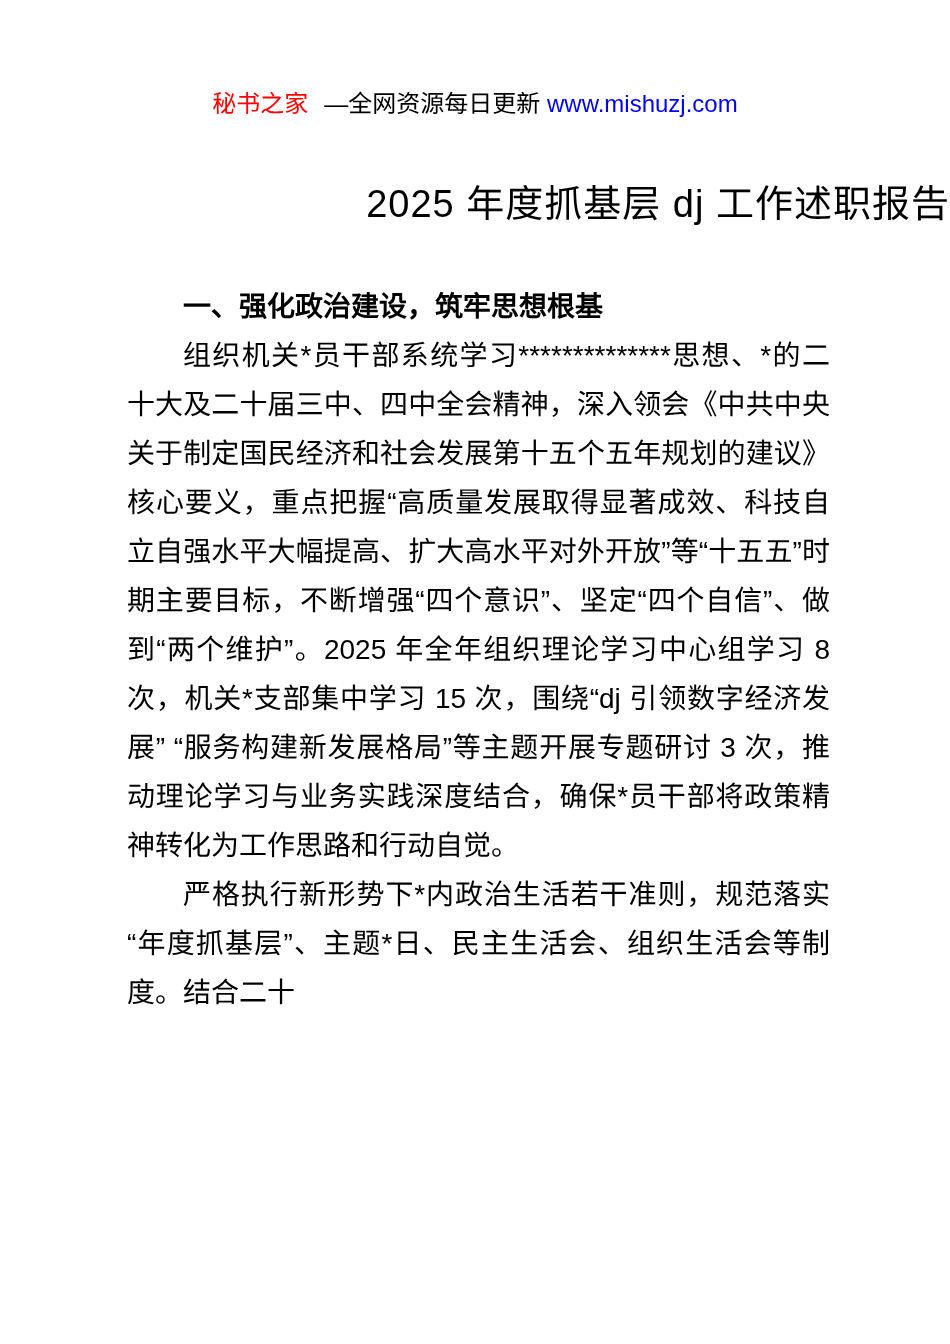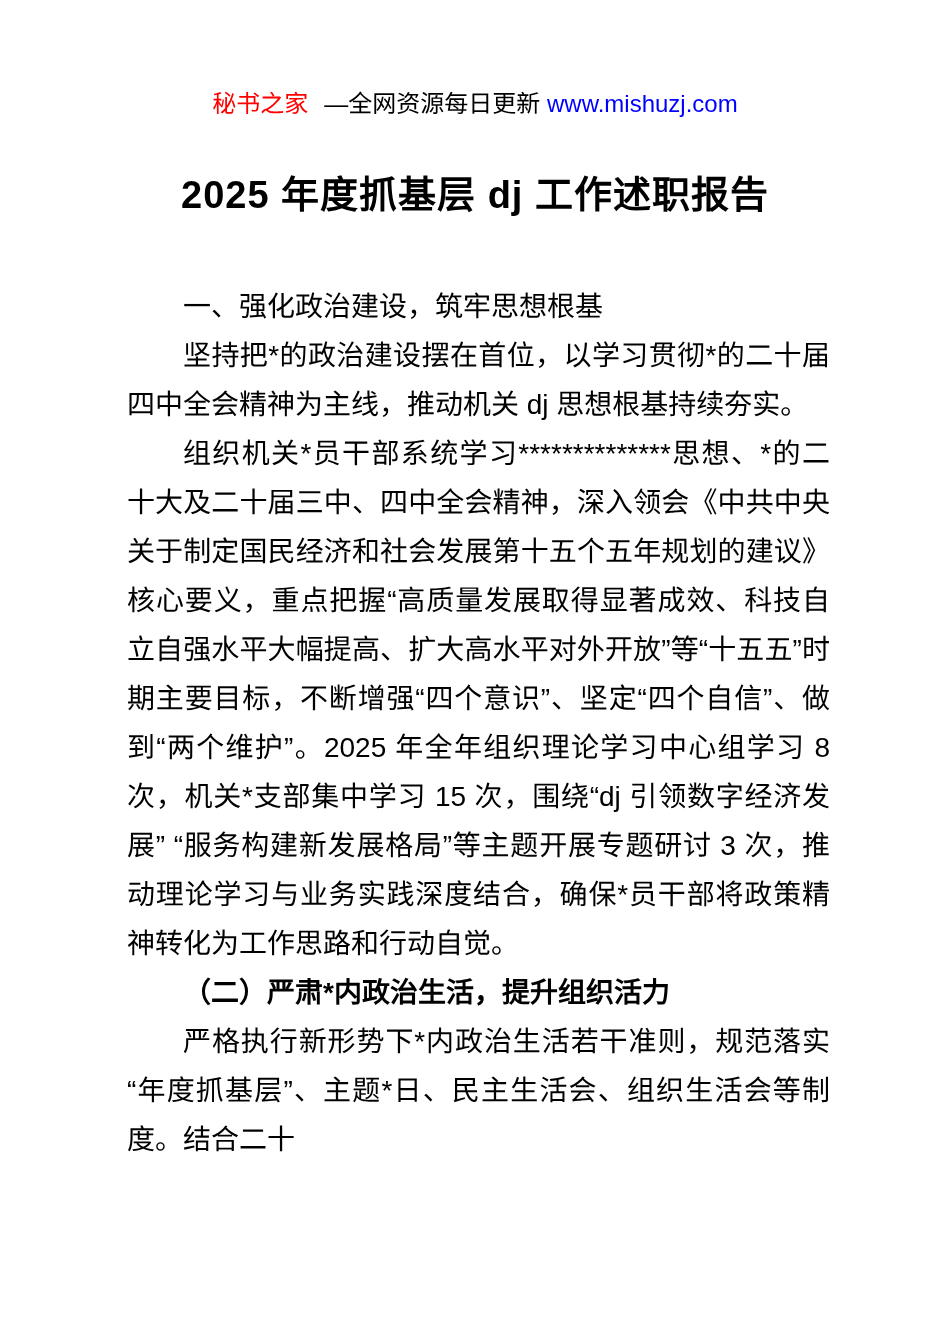--- a/index.html
+++ b/index.html
@@ -32,27 +32,27 @@
   .tagline {
     color: var(--text, #000000);
     margin-left: 16px;
   }
   .site-url {
     color: var(--link-blue, #0000ff);
     text-decoration: none;
   }
   .doc-title {
     position: absolute;
-    top: 172px;
+    top: 181px;
     left: 0;
     width: 100%;
-    text-align: center;
+    text-align: right;
     font-size: 38px;
     line-height: 46px;
-    font-weight: 700;
+    font-weight: 400;
     letter-spacing: 1px;
   }
   .doc-body {
     position: absolute;
     top: 282px;
     left: 127px;
     width: 703px;
     font-size: 28px;
   }
   .doc-body p {
@@ -61,34 +61,32 @@
     text-indent: 2em;
   }
   .doc-body p.body {
     text-align: justify;
     text-justify: inter-character;
   }
   .doc-body p.bold-heading {
     font-weight: bold;
   }
   .doc-body p.plain-heading {
-    font-weight: normal;
+    font-weight: bold;
   }
 </style>
 </head>
 <body>
 
 <div class="page">
 
   <div class="doc-header"><span class="site-name">秘书之家</span><span class="tagline">—全网资源每日更新 </span><span class="site-url">www.mishuzj.com</span></div>
 
   <div class="doc-title">2025 年度抓基层 dj 工作述职报告</div>
 
   <div class="doc-body">
 
   <p class="plain-heading">一、强化政治建设，筑牢思想根基</p>
-      <p class="body">坚持把*的政治建设摆在首位，以学习贯彻*的二十届四中全会精神为主线，推动机关 dj 思想根基持续夯实。</p>
       <p class="body">组织机关*员干部系统学习**************思想、*的二十大及二十届三中、四中全会精神，深入领会《中共中央关于制定国民经济和社会发展第十五个五年规划的建议》核心要义，重点把握“高质量发展取得显著成效、科技自立自强水平大幅提高、扩大高水平对外开放”等“十五五”时期主要目标，不断增强“四个意识”、坚定“四个自信”、做到“两个维护”。2025 年全年组织理论学习中心组学习 8 次，机关*支部集中学习 15 次，围绕“dj 引领数字经济发展” “服务构建新发展格局”等主题开展专题研讨 3 次，推动理论学习与业务实践深度结合，确保*员干部将政策精神转化为工作思路和行动自觉。</p>
-      <p class="bold-heading">（二）严肃*内政治生活，提升组织活力</p>
       <p class="body">严格执行新形势下*内政治生活若干准则，规范落实“年度抓基层”、主题*日、民主生活会、组织生活会等制度。结合二十</p>
     </div>
 
 </div>
 
 </body></html>

